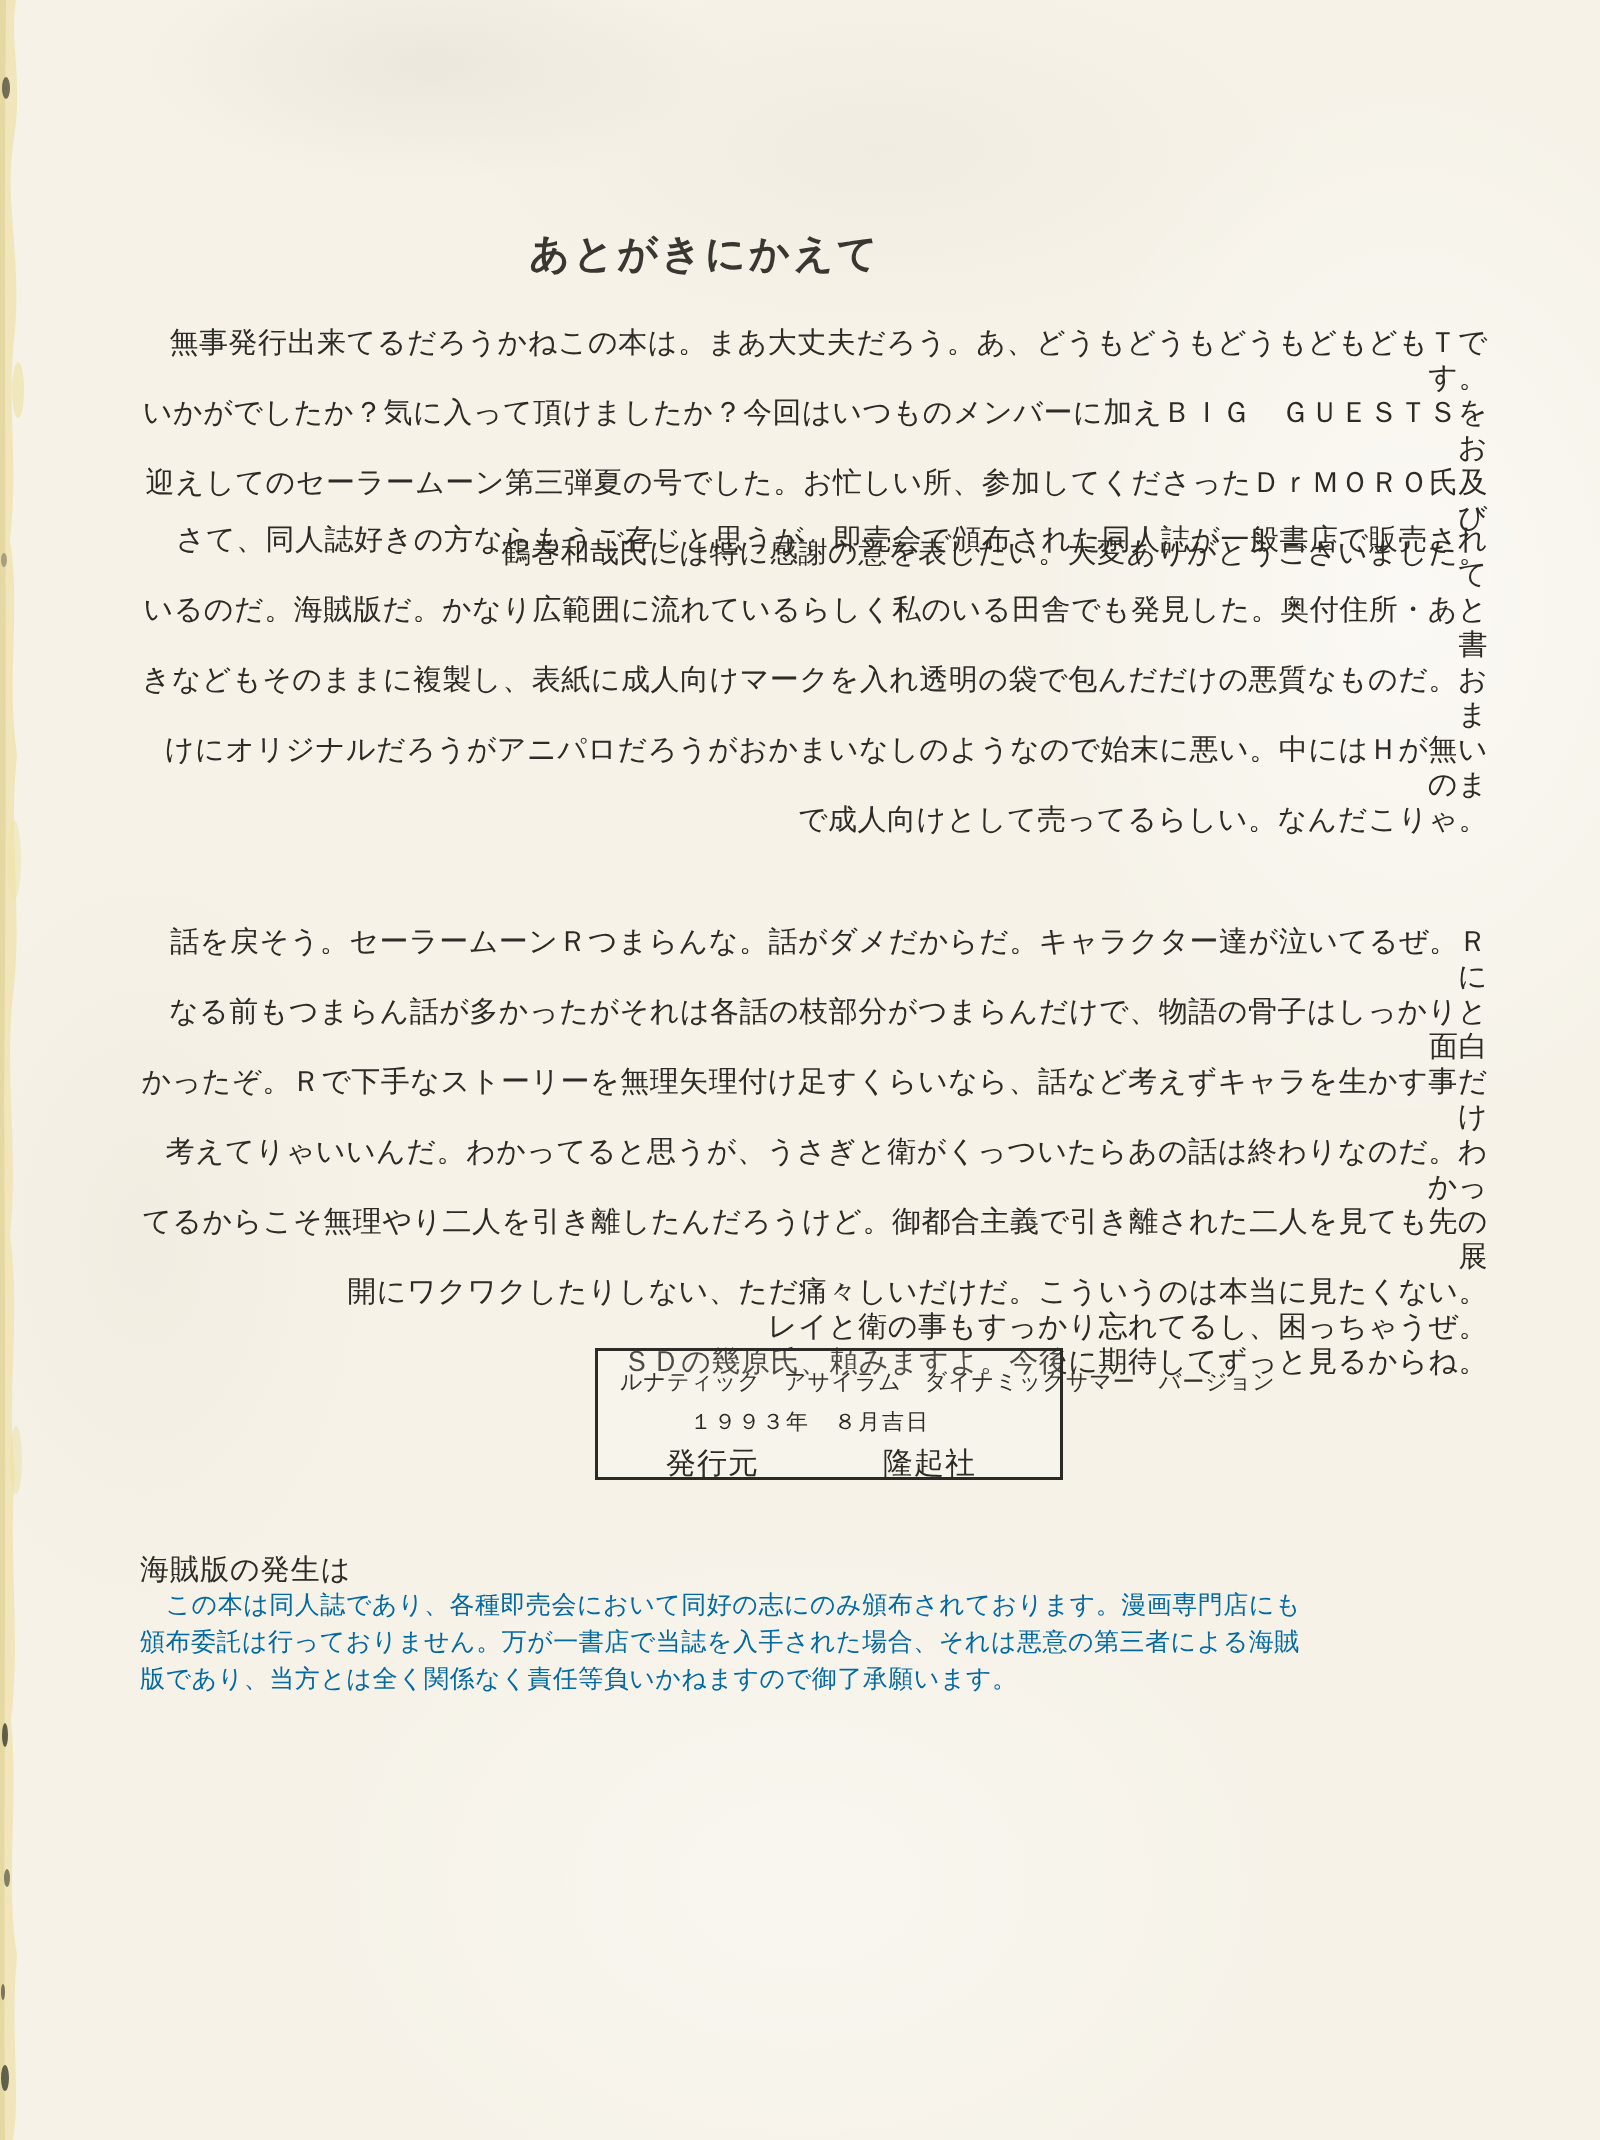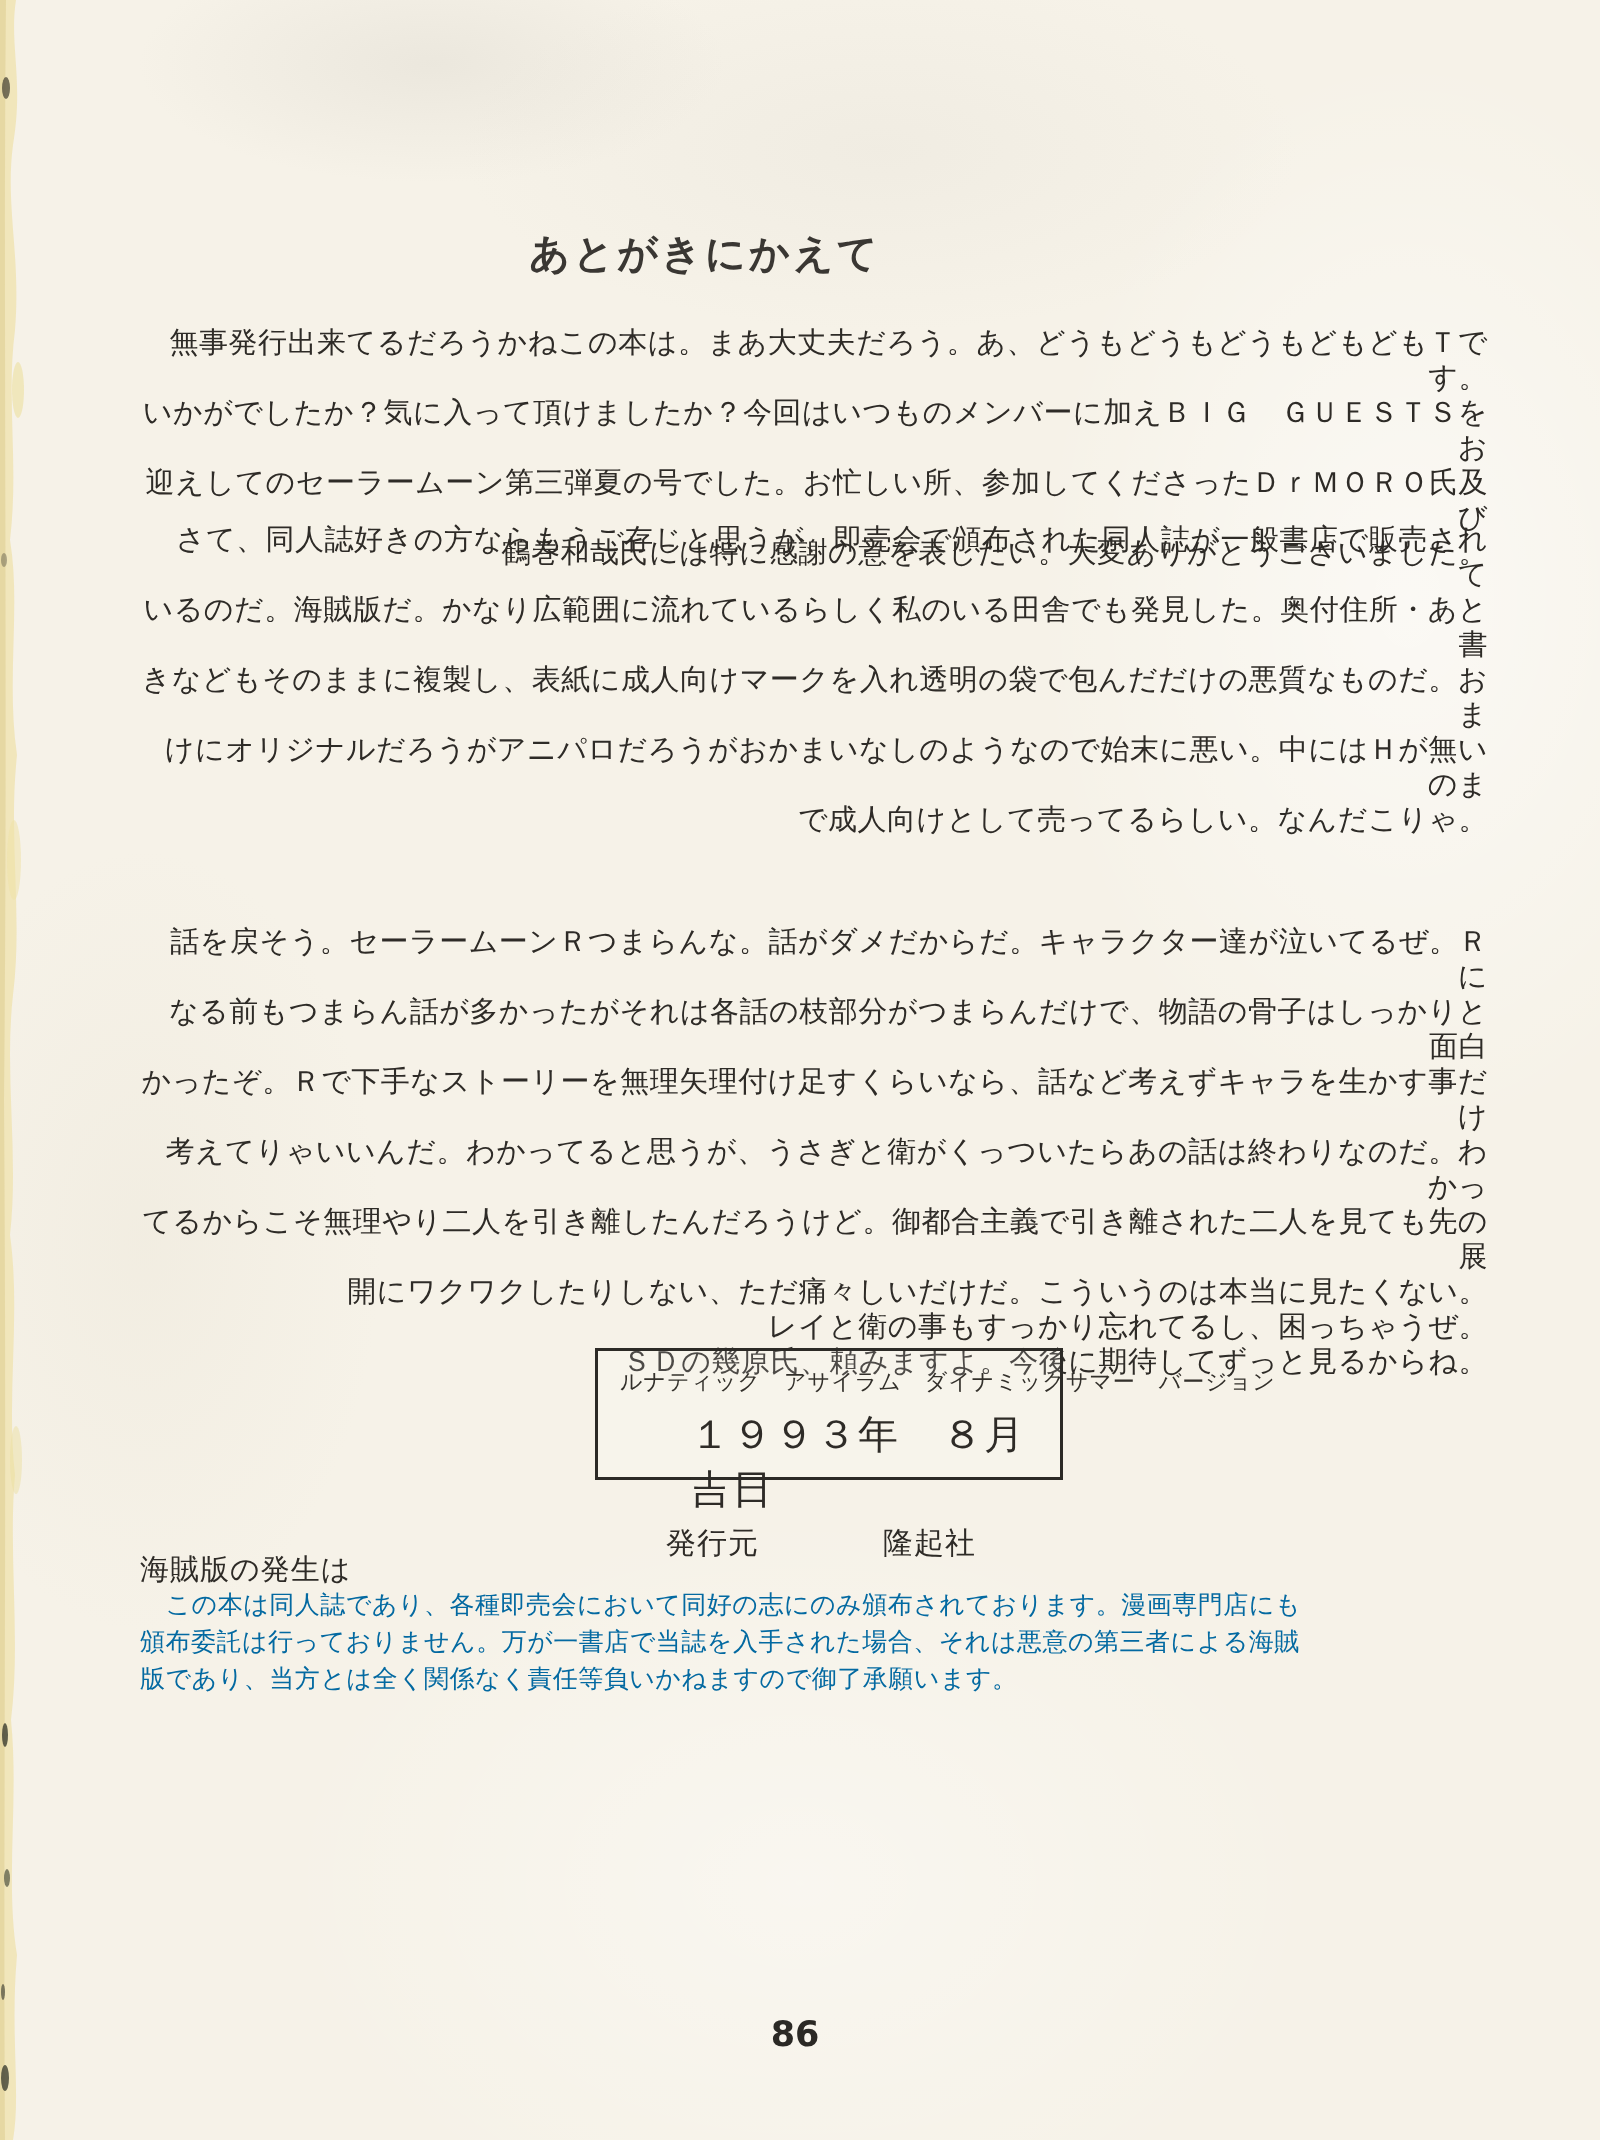--- a/index.html
+++ b/index.html
@@ -51,21 +51,21 @@
     box-sizing:border-box;
     background:rgba(255,255,255,0.15);
   }
   .colophon-line1{
     margin:16px 0 0 22px;
     font-size:22px;letter-spacing:1px;color:#33302b;
     white-space:nowrap;
   }
   .colophon-line2{
     margin:10px 0 0 92px;
-    font-size:40px;letter-spacing:2px;color:#2e2b27;
+    font-size:22px;letter-spacing:2px;color:#2e2b27;
   }
   .colophon-line3{
     margin:6px 0 0 68px;
     font-size:30px;letter-spacing:1px;color:#2e2b27;
   }
   .reader-heading{
     position:absolute;left:140px;top:1550px;
     font-size:29px;color:#2e2b27;letter-spacing:1px;
   }
   .reader-body{
@@ -127,15 +127,14 @@
     <div class="colophon-line2">１９９３年　８月吉日</div>
     <div class="colophon-line3">発行元　　　　隆起社</div>
   </div>
 
   <div class="reader-heading">海賊版の発生は</div>
 
   <div class="reader-body">　この本は同人誌であり、各種即売会において同好の志にのみ頒布されております。漫画専門店にも
 頒布委託は行っておりません。万が一書店で当誌を入手された場合、それは悪意の第三者による海賊
 版であり、当方とは全く関係なく責任等負いかねますので御了承願います。</div>
 
-  <div class="page-number">86</div>
 
 </div>
 
 </body></html>

